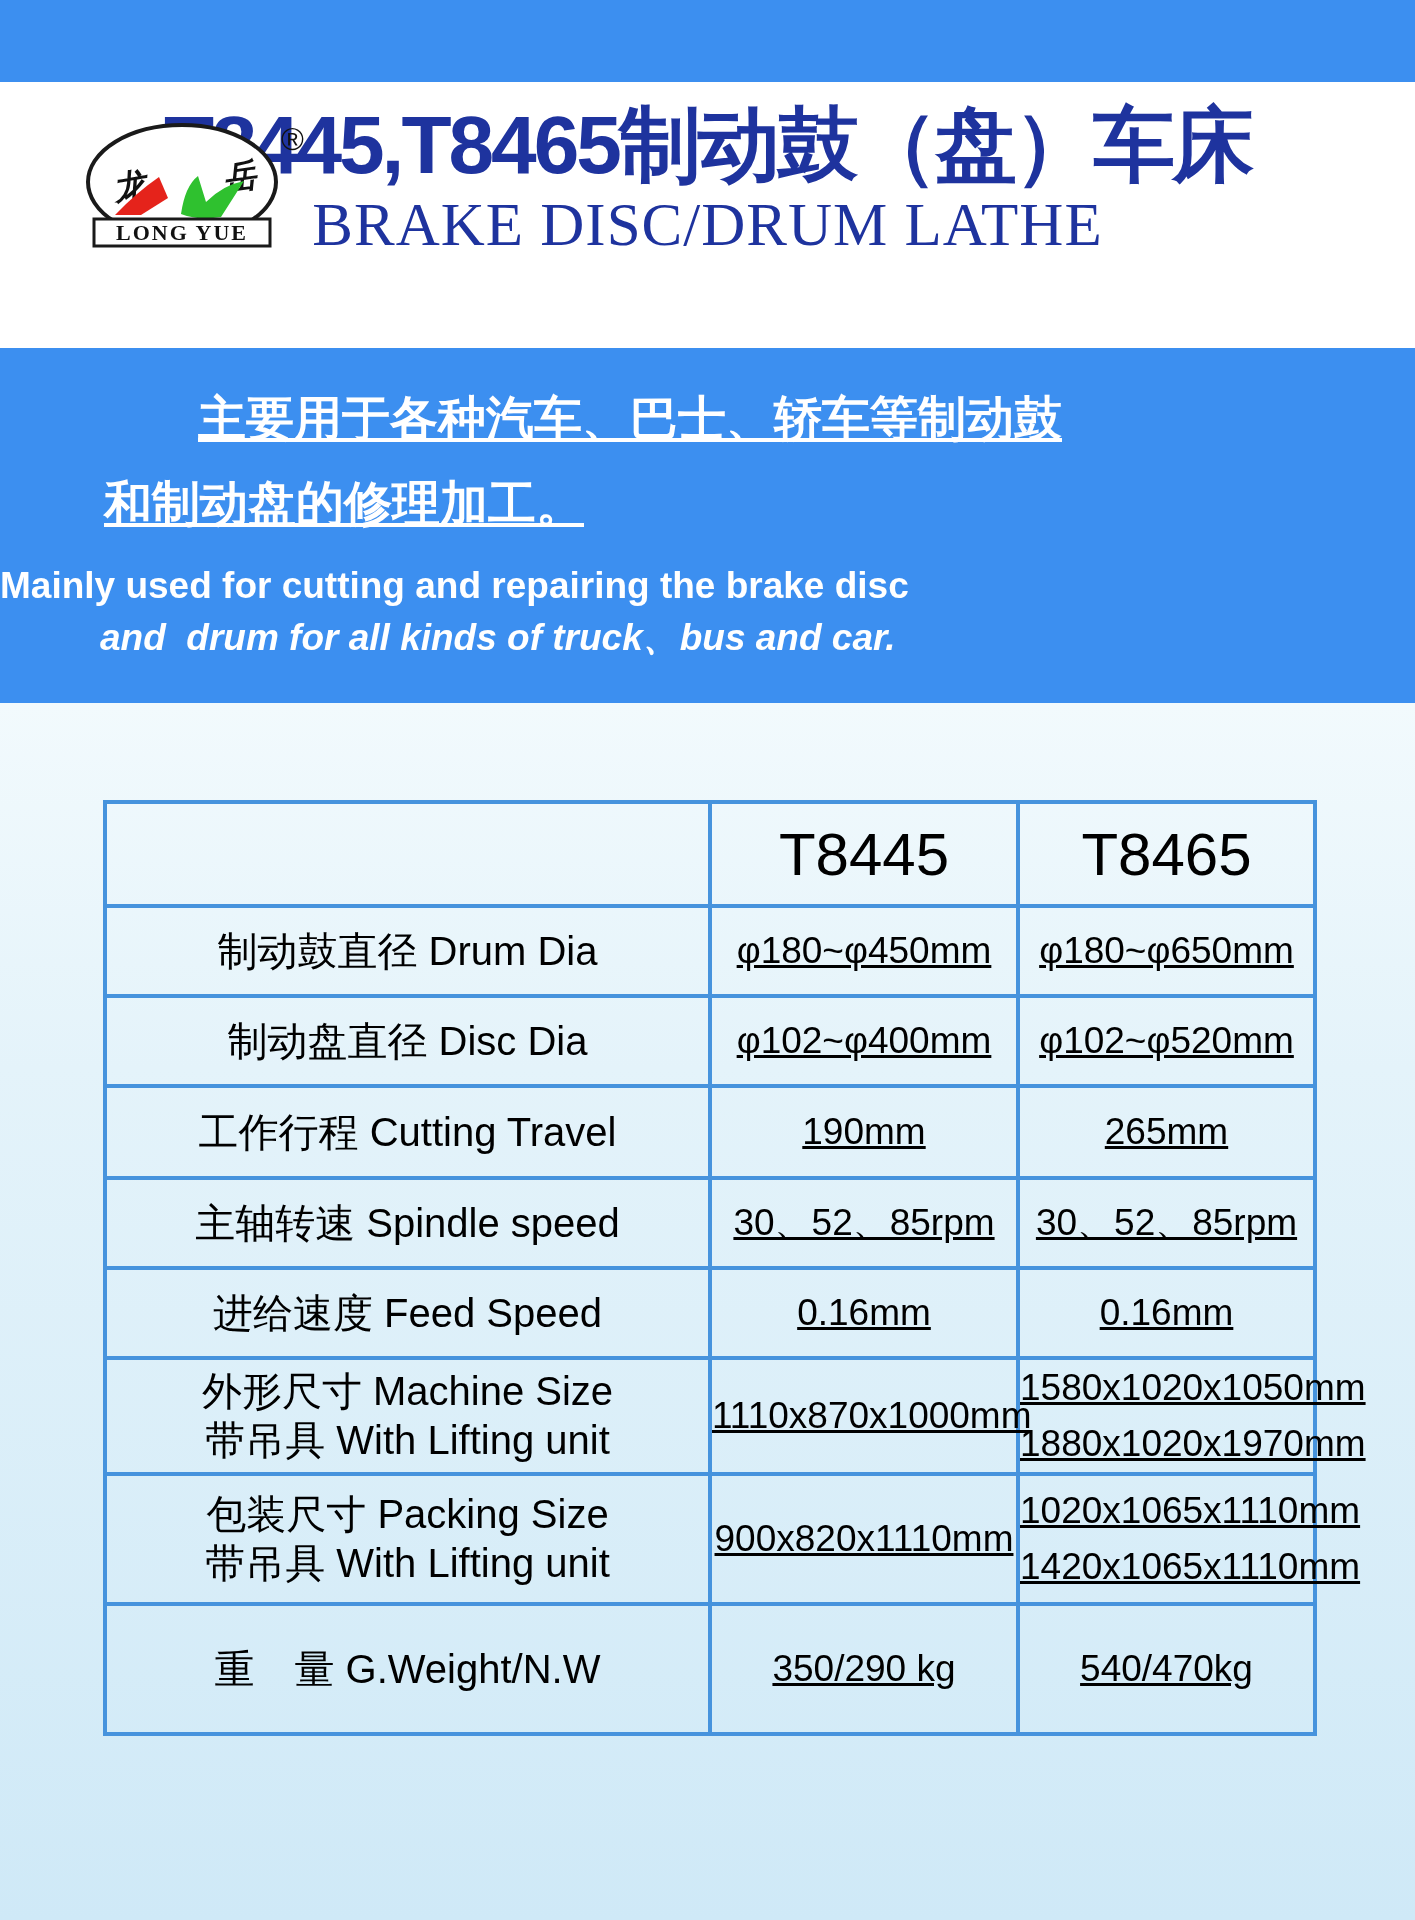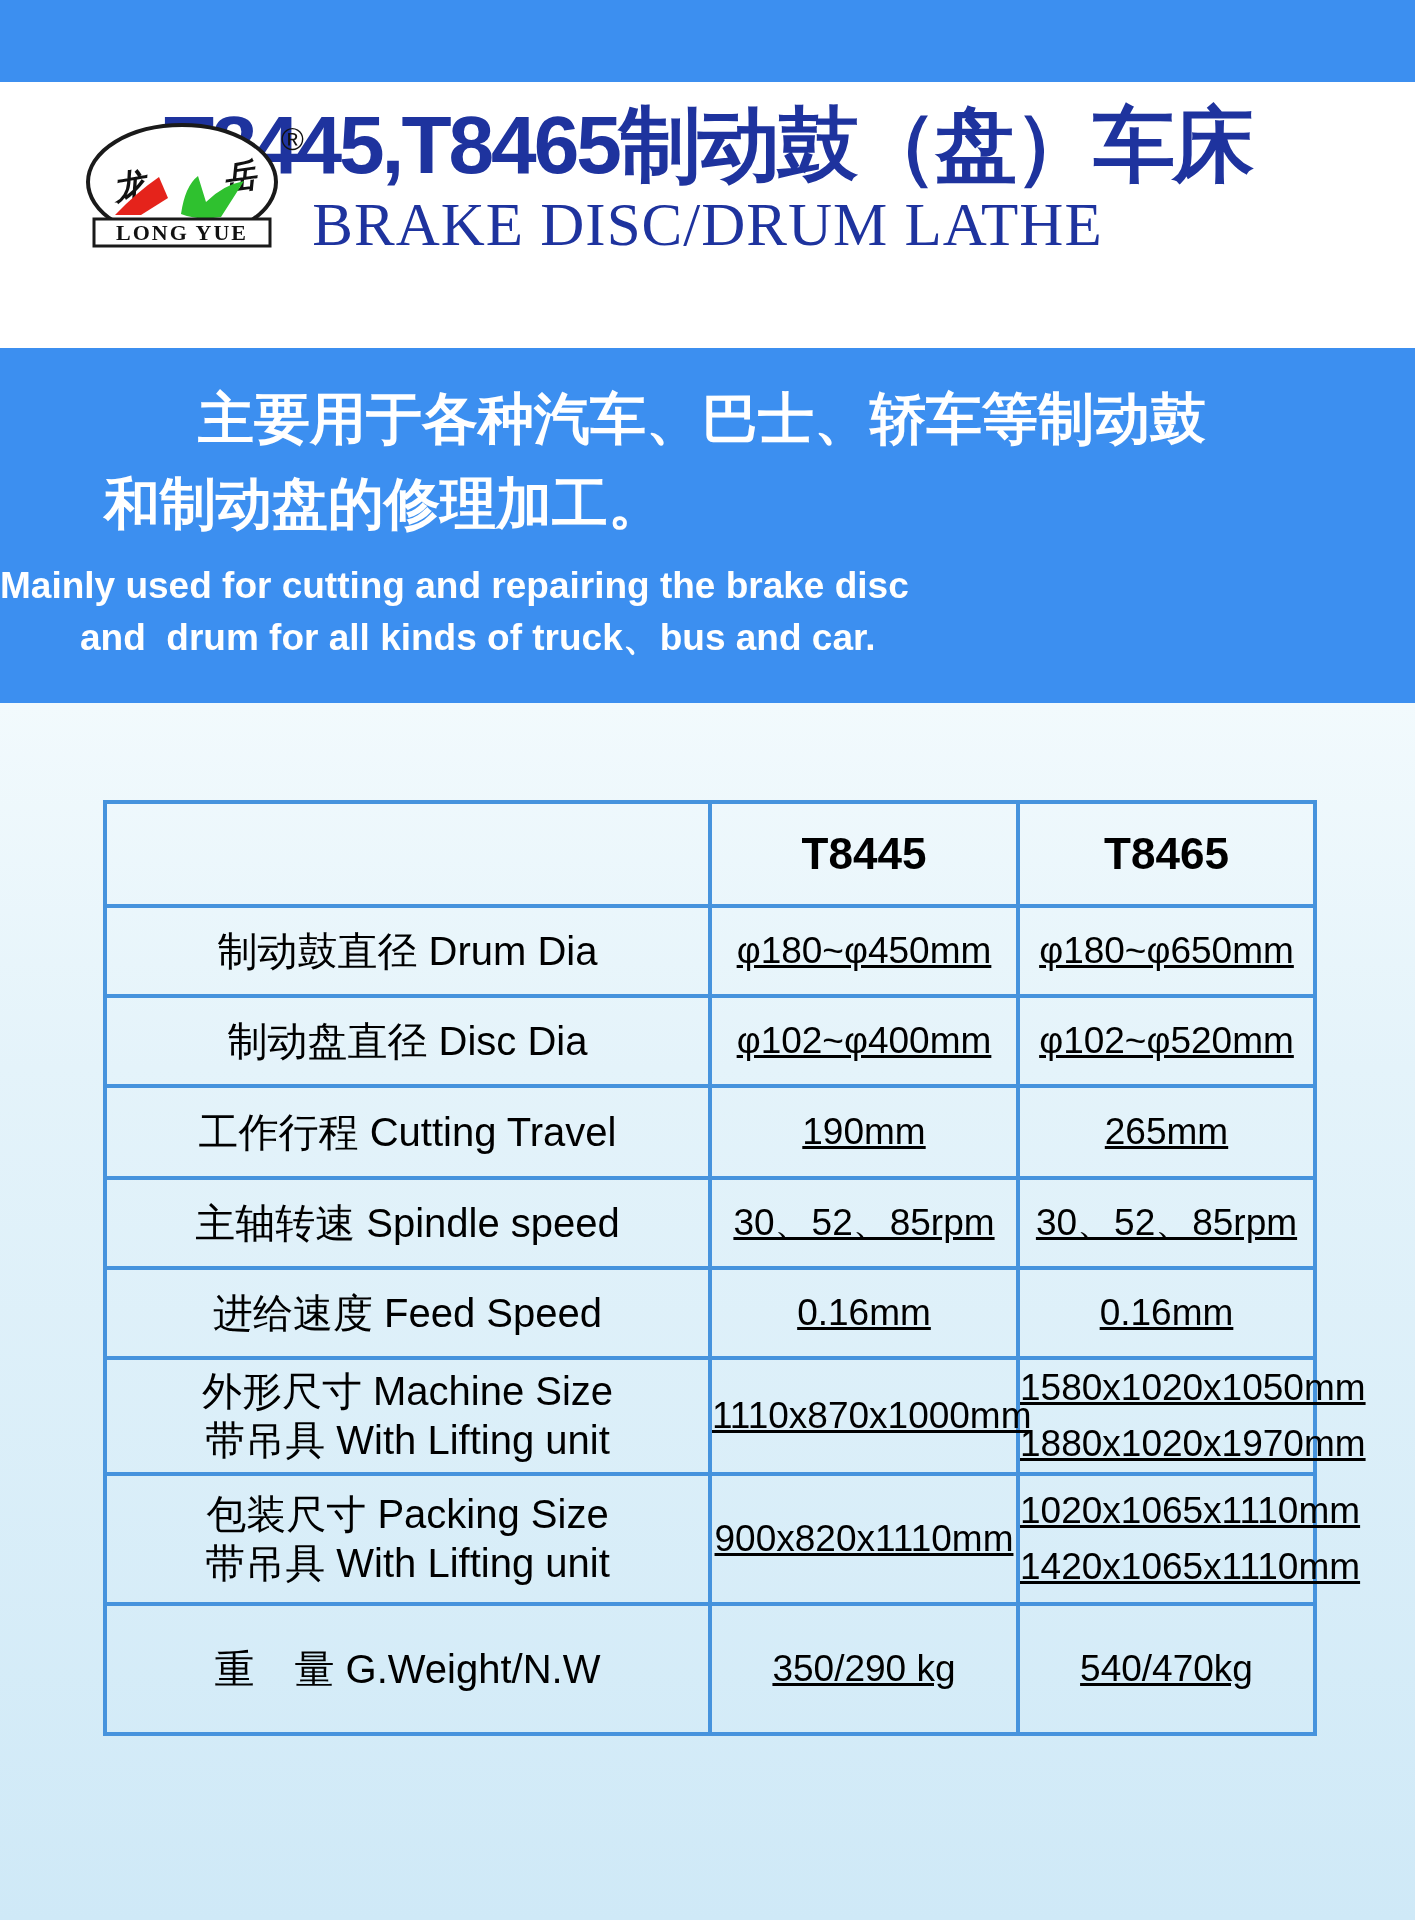--- a/index.html
+++ b/index.html
@@ -26,26 +26,26 @@
     letter-spacing:-3px;color:var(--navy);white-space:nowrap;
   }
   .subtitle{
     margin:0;font-family:"Liberation Serif",serif;
     font-size:61px;line-height:58px;font-weight:normal;
     letter-spacing:1px;color:var(--navy);
   }
 
   .banner{height:355px;background:var(--blue);color:#fff;font-weight:bold;overflow:hidden;}
   .banner p{margin:0;white-space:pre;}
-  .banner .cn{font-size:56px;line-height:85px;}
+  .banner .cn{font-size:48px;line-height:85px;text-decoration:underline;}
   .banner .cn1{padding-left:198px;padding-top:28px;}
   .banner .cn2{padding-left:104px;}
   .banner .en{font-size:37px;line-height:52px;}
   .banner .en1{margin-top:14px;}
-  .banner .en2{padding-left:80px;}
+  .banner .en2{padding-left:100px;font-style:italic;}
 
   .content{
     height:1217px;
     padding-top:97px;
     background:linear-gradient(180deg,#f2fafd 0%,#e4f3fa 30%,#cfe9f7 100%);
   }
   table.spec{
     margin-left:103px;width:1210px;
     border-collapse:collapse;table-layout:fixed;
     color:#000;
@@ -56,21 +56,21 @@
     vertical-align:middle;
     padding:0;
     text-align:center;
   }
   table.spec thead tr{height:104px;}
   table.spec tbody tr{height:90px;}
   table.spec tbody tr:nth-child(3){height:92px;}
   table.spec tbody tr:nth-child(7),
   table.spec tbody tr:nth-child(8){height:130px;}
   table.spec tbody tr:nth-child(9){height:108px;}
-  table.spec th{font-size:44px;font-weight:bold;text-align:center;}
+  table.spec th{font-size:60px;font-weight:normal;text-align:center;}
   td.lbl{text-align:left;padding-left:30px;font-size:40px;}
   td.lbl .line{line-height:49px;}
   td.val{text-align:center;font-size:37px;}
   td.val .line{line-height:56px;text-decoration:underline;}
   .line:empty{display:none;}
 </style>
 </head>
 <body>
 
 <div class="page">

